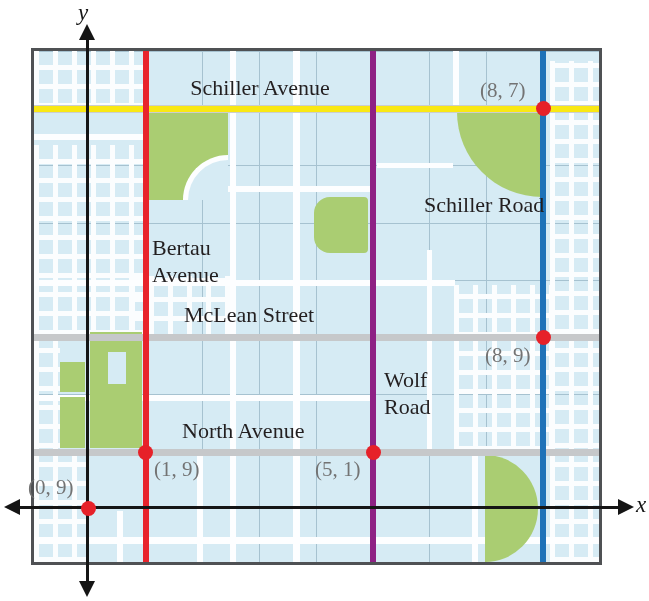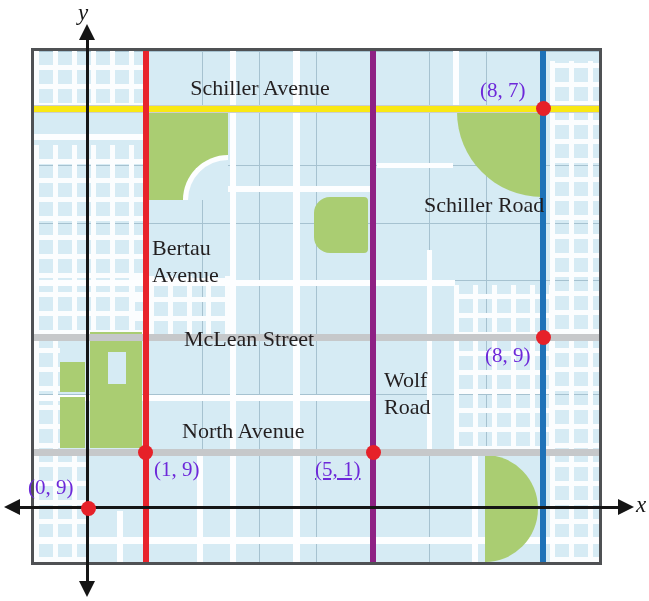--- a/index.html
+++ b/index.html
@@ -32,21 +32,21 @@
   .axis{position:absolute;background:#151515;}
   .arrow{position:absolute;width:0;height:0;}
   .arrow-up{border-left:8px solid rgba(0,0,0,0);border-right:8px solid rgba(0,0,0,0);border-bottom:16px solid #151515;}
   .arrow-down{border-left:8px solid rgba(0,0,0,0);border-right:8px solid rgba(0,0,0,0);border-top:16px solid #151515;}
   .arrow-left{border-top:8px solid rgba(0,0,0,0);border-bottom:8px solid rgba(0,0,0,0);border-right:16px solid #151515;}
   .arrow-right{border-top:8px solid rgba(0,0,0,0);border-bottom:8px solid rgba(0,0,0,0);border-left:16px solid #151515;}
 
   .dot{position:absolute;width:15px;height:15px;border-radius:50%;background:#e62129;}
 
   .lbl{position:absolute;font-size:22px;line-height:27px;color:#231f20;}
-  .lbl-pt{position:absolute;font-size:21px;color:#6d28d9;white-space:nowrap;text-align:center;}
+  .lbl-pt{position:absolute;font-size:21px;color:#737373;white-space:nowrap;text-align:center;}
   .lbl-axis{position:absolute;font-size:23px;font-style:italic;color:#151515;}
 </style>
 </head>
 <body>
 
 <div class="fig">
 
   <div class="map">
     <div class="map-inner">
 
@@ -124,24 +124,24 @@
   <div class="lbl-axis" style="left:636px;top:492px;">x</div>
 
   <div class="dot" style="left:81px;top:501px;"></div>
   <div class="dot" style="left:138px;top:445px;"></div>
   <div class="dot" style="left:366px;top:445px;"></div>
   <div class="dot" style="left:536px;top:330px;"></div>
   <div class="dot" style="left:536px;top:101px;"></div>
 
   <div class="lbl" style="left:150px;top:74px;width:220px;text-align:center;">Schiller Avenue</div>
   <div class="lbl" style="left:152px;top:234px;width:95px;">Bertau Avenue</div>
-  <div class="lbl" style="left:184px;top:301px;width:200px;margin-top:24px;">McLean Street</div>
+  <div class="lbl" style="left:184px;top:301px;width:200px;">McLean Street</div>
   <div class="lbl" style="left:182px;top:417px;width:200px;">North Avenue</div>
   <div class="lbl" style="left:384px;top:366px;width:70px;">Wolf Road</div>
   <div class="lbl" style="left:424px;top:191px;width:125px;">Schiller Road</div>
 
   <div class="lbl-pt" style="left:28px;top:475px;">(0, 9)</div>
   <div class="lbl-pt" style="left:154px;top:457px;">(1, 9)</div>
-  <div class="lbl-pt" style="left:315px;top:457px;text-decoration:underline;">(5, 1)</div>
+  <div class="lbl-pt" style="left:315px;top:457px;">(5, 1)</div>
   <div class="lbl-pt" style="left:485px;top:343px;">(8, 9)</div>
   <div class="lbl-pt" style="left:480px;top:78px;">(8, 7)</div>
 
 </div>
 
 </body></html>

